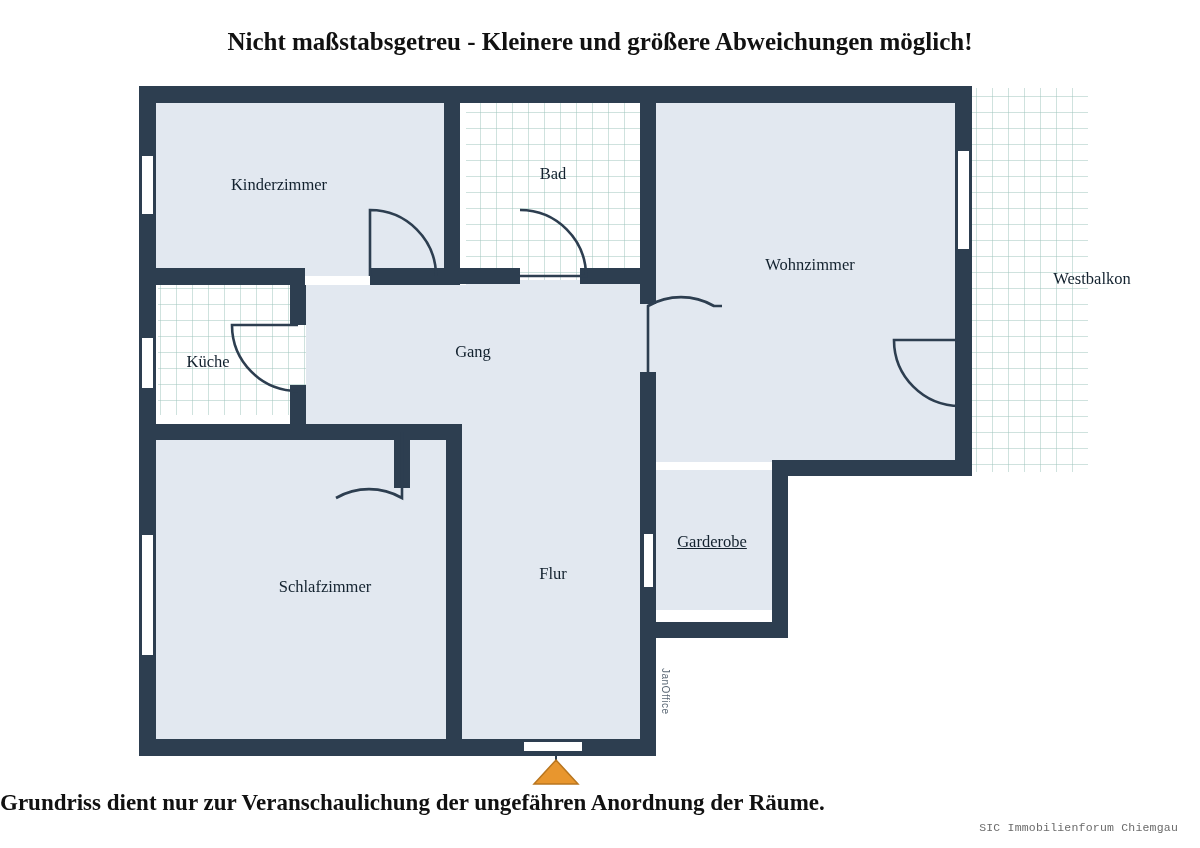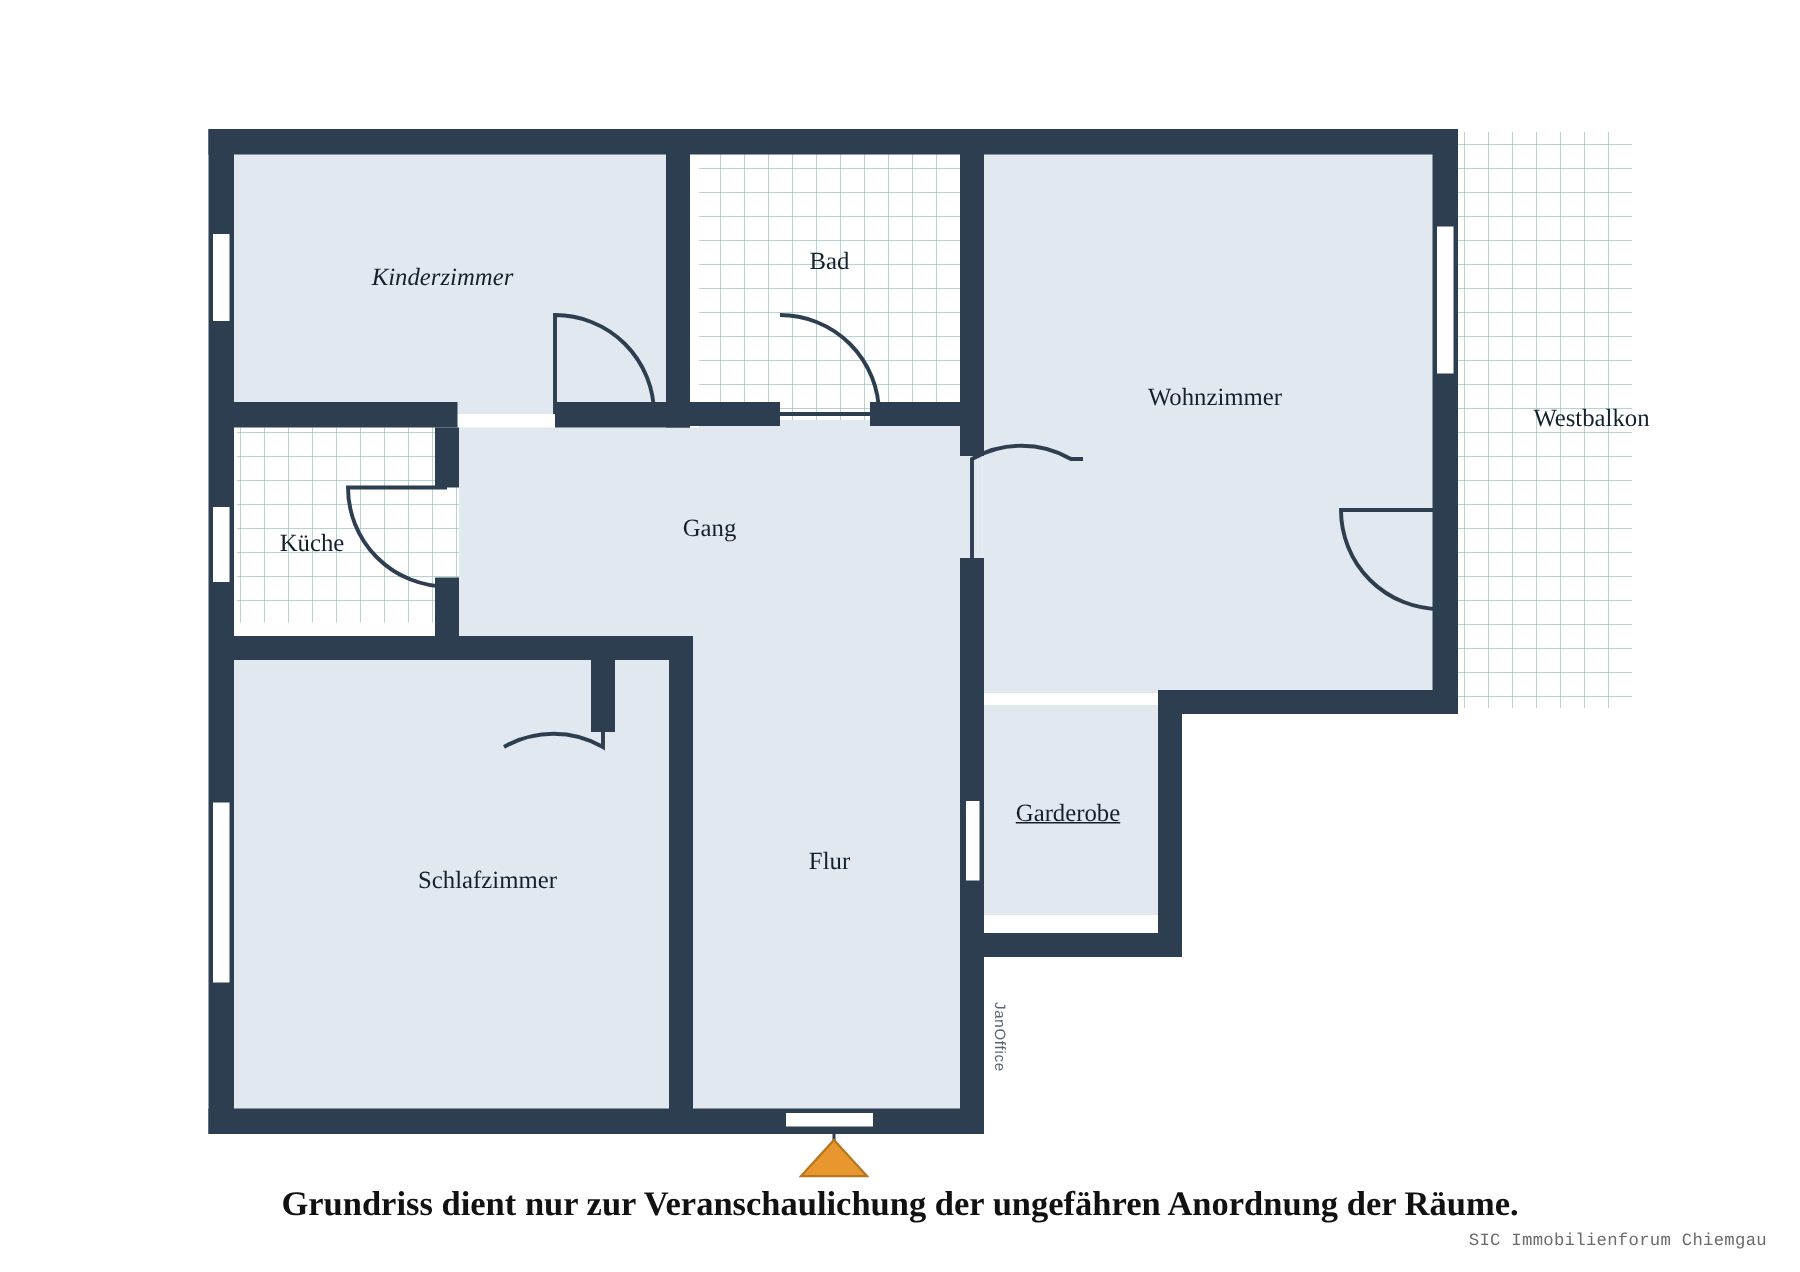--- a/index.html
+++ b/index.html
@@ -30,21 +30,21 @@
     font-size: 25px;
     font-weight: bold;
     color: #111111;
     letter-spacing: 0px;
   }
   .title-bottom {
     position: absolute;
     left: 0;
     top: 790px;
     width: 1200px;
-    text-align: center;
+    text-align: left;
     font-size: 23px;
     font-weight: bold;
     color: #111111;
   }
   .credit {
     position: absolute;
     right: 22px;
     top: 821px;
     font-family: Liberation Mono, monospace;
     font-size: 11.5px;
@@ -80,20 +80,21 @@
     text-orientation: mixed;
     letter-spacing: 0.5px;
     opacity: 0.85;
   }
 </style>
 </head>
 <body>
 
 <div id="floorplan-page">
 
+  <div class="title-top">Nicht maßstabsgetreu - Kleinere und größere Abweichungen möglich!</div>
 
   <svg id="plan-canvas" viewBox="0 0 1200 848" xmlns="http://www.w3.org/2000/svg">
     <defs>
       <pattern id="tile" width="16" height="16" patternUnits="userSpaceOnUse">
         <rect width="16" height="16" fill="#ffffff"></rect>
         <path d="M16 0 L0 0 0 16" fill="none" stroke="#9fc5bd" stroke-width="1"></path>
       </pattern>
     </defs>
 
     <g>
@@ -180,24 +181,24 @@
       <path d="M960,340 L894,340 A66,66 0 0 0 960,406"></path>
 
       <path d="M523,747 L583,747"></path>
       <rect x="523" y="741" width="60" height="11" fill="#ffffff" stroke="#2d3e50" stroke-width="2"></rect>
       <line x1="556" y1="752" x2="556" y2="775" stroke="#2d3e50" stroke-width="2"></line>
     </g>
 
     <polygon points="556,760 578,784 534,784" fill="#e8962e" stroke="#b9761f" stroke-width="1.5"></polygon>
   </svg>
 
-  <div class="room-label" style="left:295px; top:185px;font-style:italic;">Kinderzimmer</div>
+  <div class="room-label" style="left:279px; top:185px;">Kinderzimmer</div>
   <div class="room-label" style="left:553px; top:174px;">Bad</div>
   <div class="room-label" style="left:810px; top:265px;text-align:center;">Wohnzimmer</div>
-  <div class="room-label" style="left:1061px; top:279px;">Westbalkon</div>
+  <div class="room-label" style="left:1092px; top:279px;">Westbalkon</div>
   <div class="room-label" style="left:208px; top:362px;text-align:right;">Küche</div>
   <div class="room-label" style="left:473px; top:352px;">Gang</div>
   <div class="room-label" style="left:305px; top:587px;margin-left:20px;">Schlafzimmer</div>
   <div class="room-label" style="left:553px; top:574px;">Flur</div>
   <div class="room-label" style="left:712px; top:542px;text-decoration:underline;">Garderobe</div>
 
   <div class="watermark">
     <span>JanOffice</span>
   </div>
 

